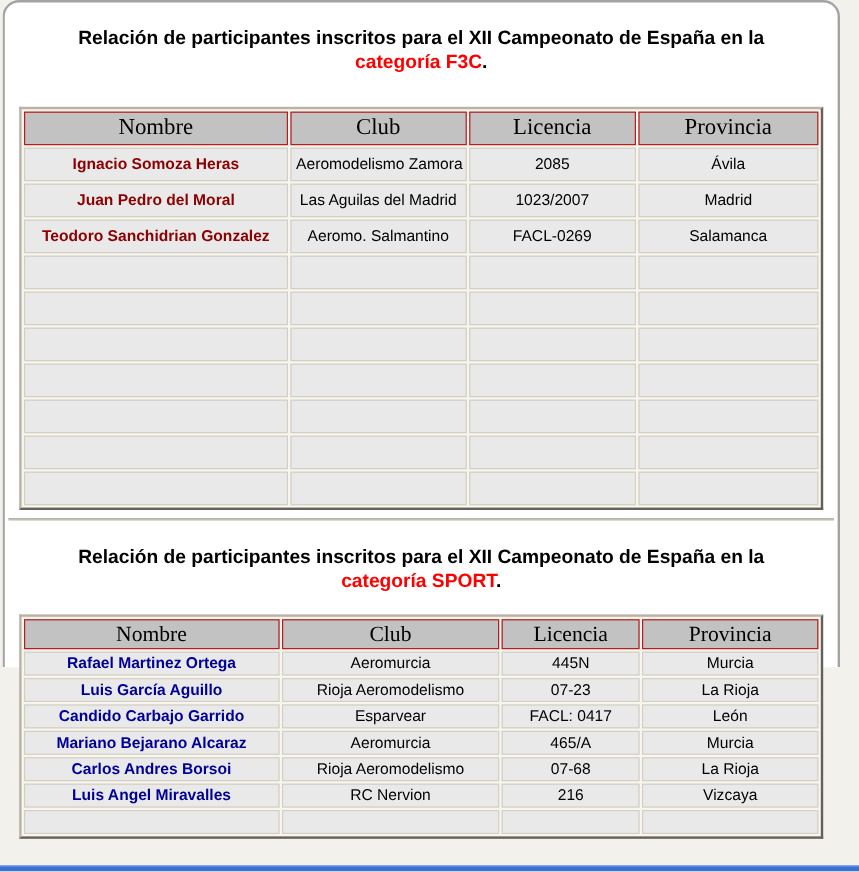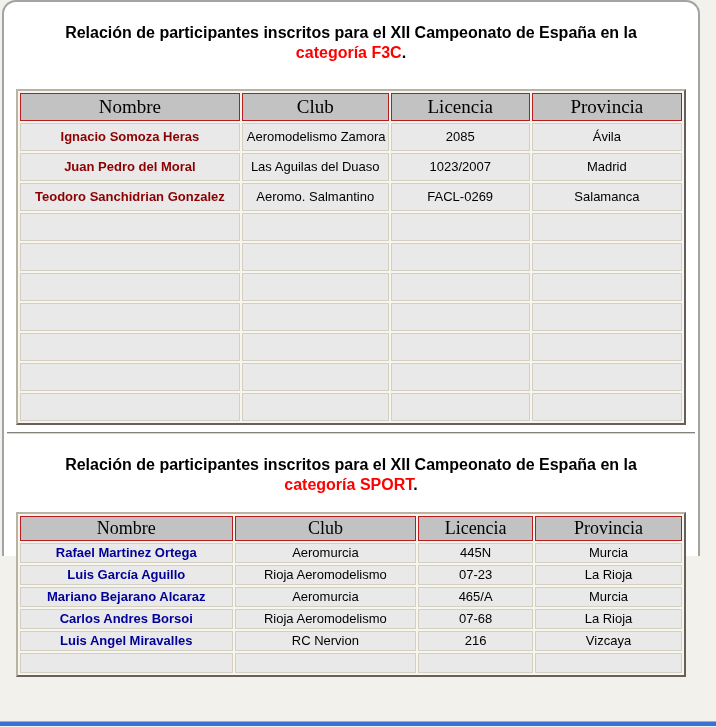--- a/index.html
+++ b/index.html
@@ -135,21 +135,21 @@
           </thead>
         <tbody>
             <tr>
               <td class="name-cell"><span class="name-link">Ignacio Somoza Heras</span></td>
               <td>Aeromodelismo Zamora</td>
               <td>2085</td>
               <td>Ávila</td>
             </tr>
             <tr>
               <td class="name-cell"><span class="name-link">Juan Pedro del Moral</span></td>
-              <td>Las Aguilas del Duaso</td>
+              <td>Las Aguilas del Madrid</td>
               <td>1023/2007</td>
               <td>Madrid</td>
             </tr>
             <tr>
               <td class="name-cell"><span class="name-link">Teodoro Sanchidrian Gonzalez</span></td>
               <td>Aeromo. Salmantino</td>
               <td>FACL-0269</td>
               <td>Salamanca</td>
             </tr>
             <tr>
@@ -227,20 +227,26 @@
               <td>445N</td>
               <td>Murcia</td>
             </tr>
             <tr>
               <td class="name-cell"><span class="name-link">Luis García Aguillo</span></td>
               <td>Rioja Aeromodelismo</td>
               <td>07-23</td>
               <td>La Rioja</td>
             </tr>
             <tr>
+              <td class="name-cell"><span class="name-link">Candido Carbajo Garrido</span></td>
+              <td>Esparvear</td>
+              <td>FACL: 0417</td>
+              <td>León</td>
+            </tr>
+            <tr>
               <td class="name-cell"><span class="name-link">Mariano Bejarano Alcaraz</span></td>
               <td>Aeromurcia</td>
               <td>465/A</td>
               <td>Murcia</td>
             </tr>
             <tr>
               <td class="name-cell"><span class="name-link">Carlos Andres Borsoi</span></td>
               <td>Rioja Aeromodelismo</td>
               <td>07-68</td>
               <td>La Rioja</td>

